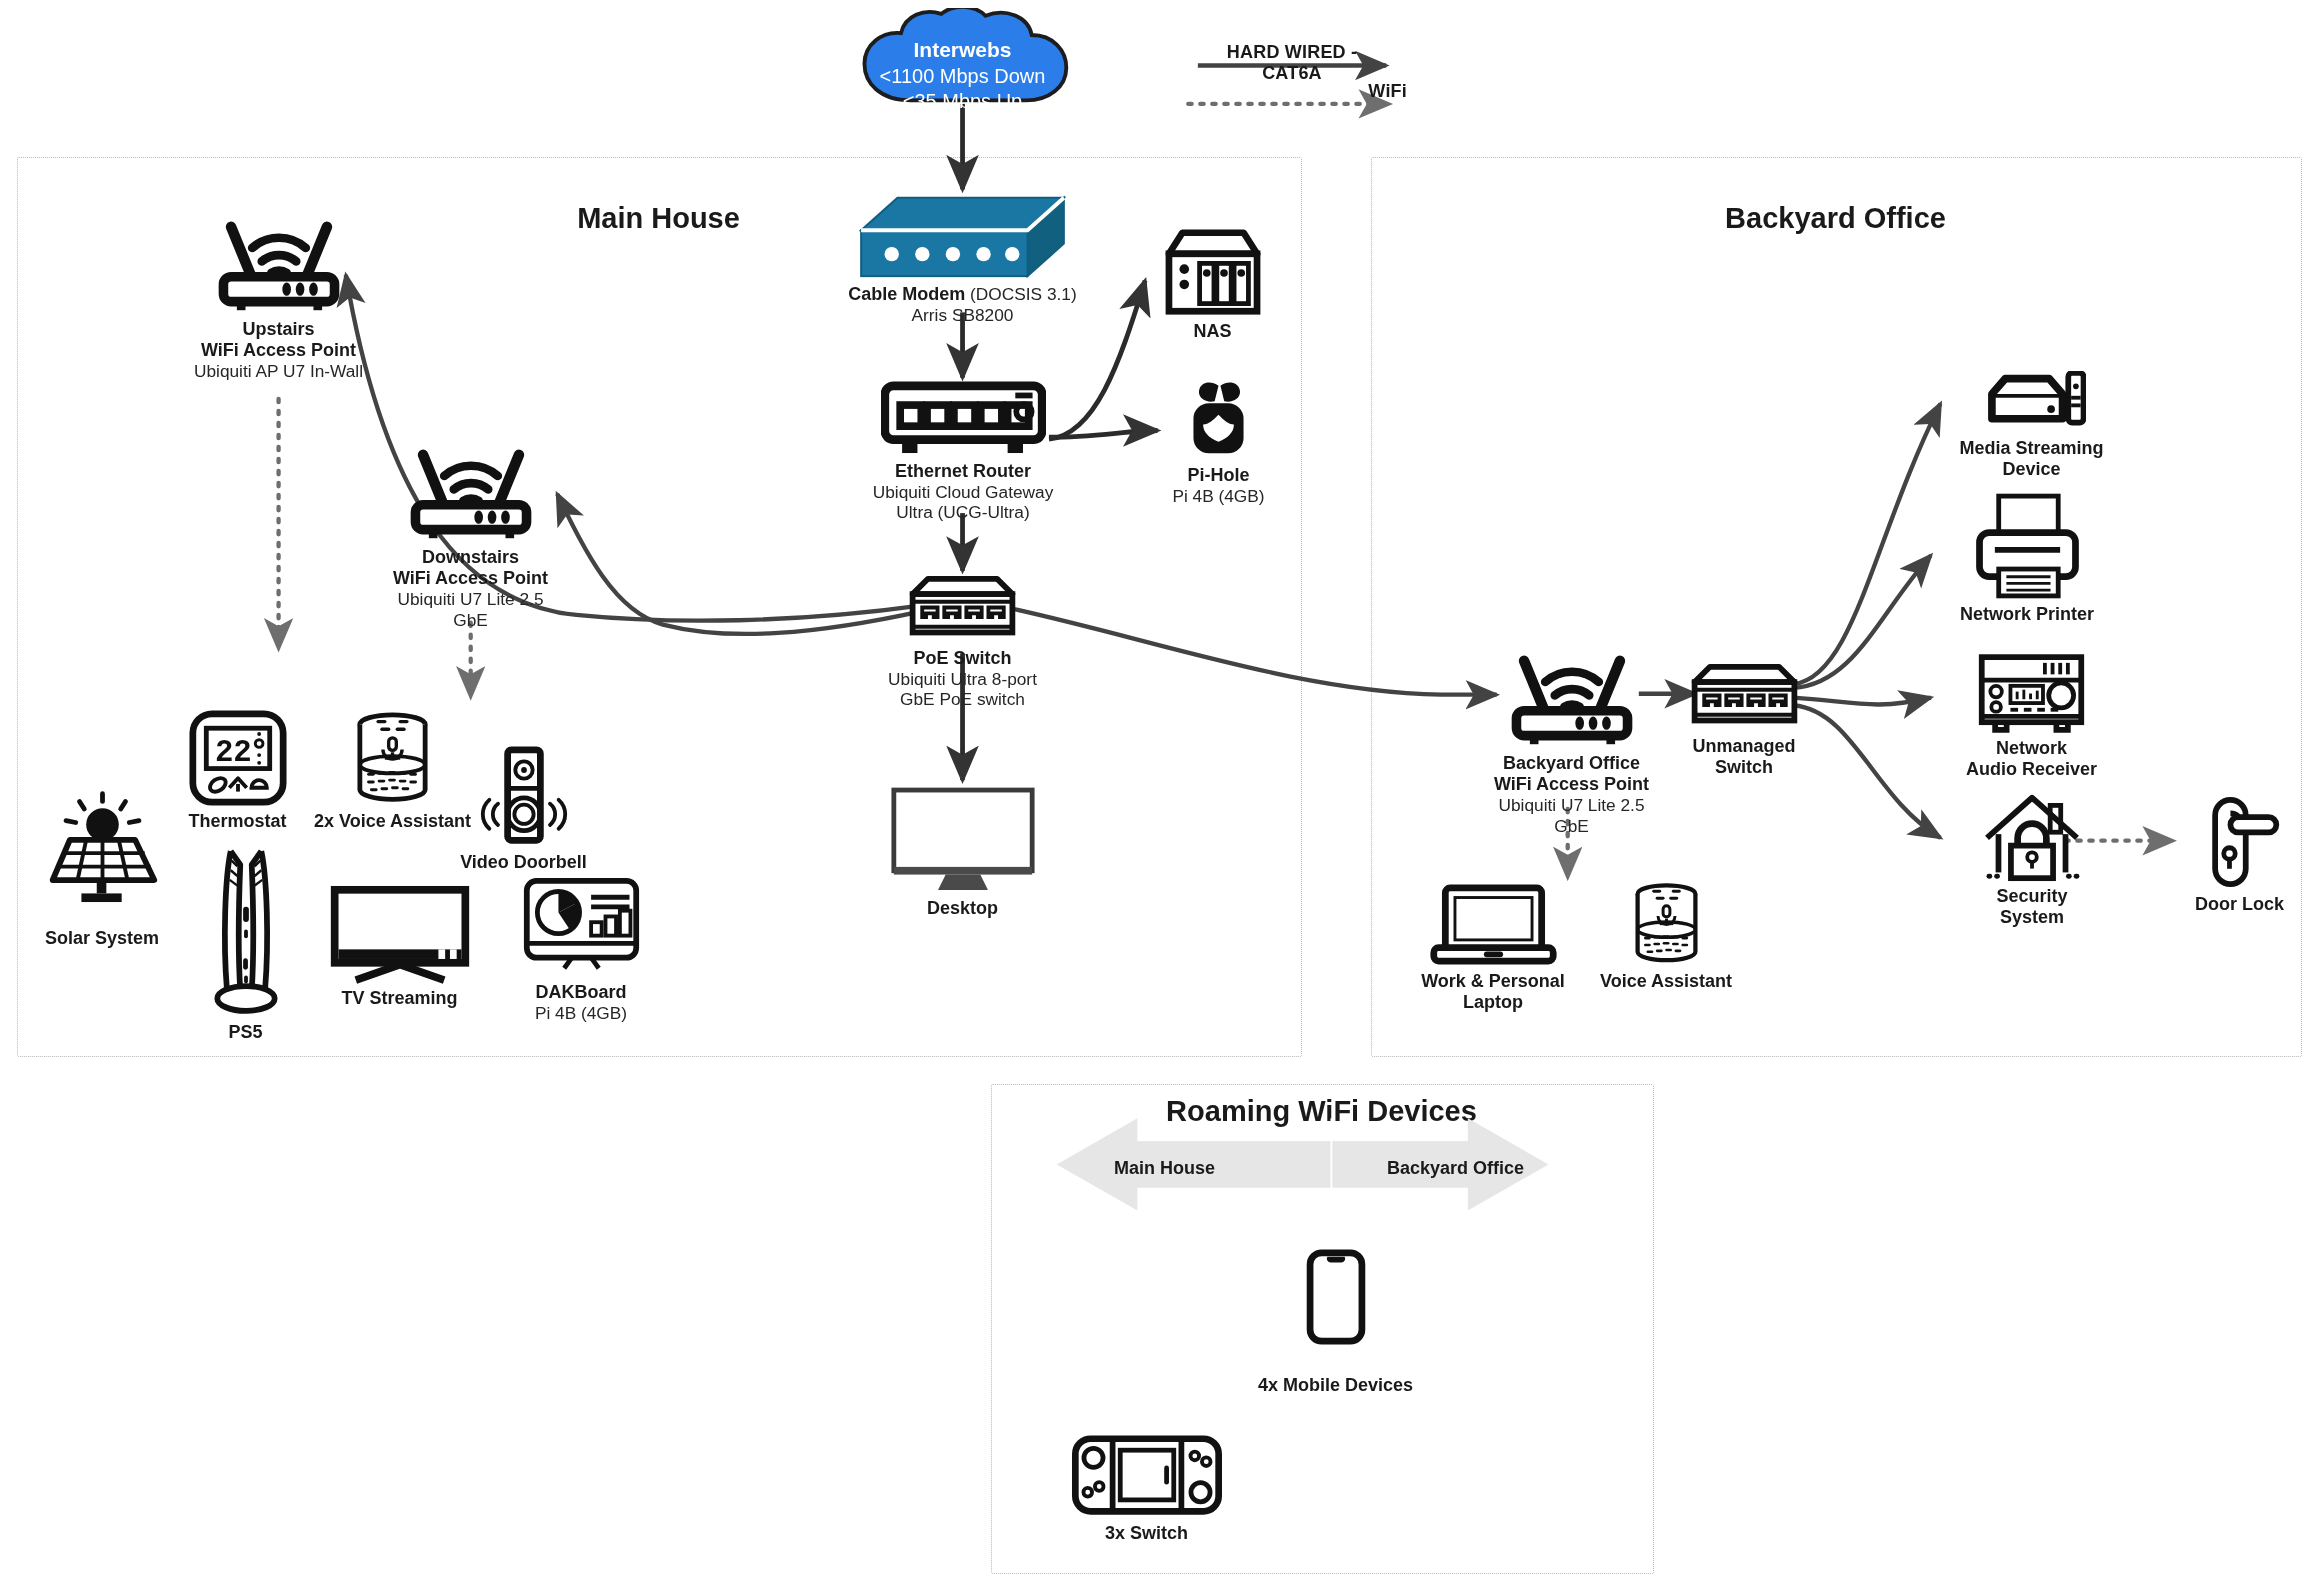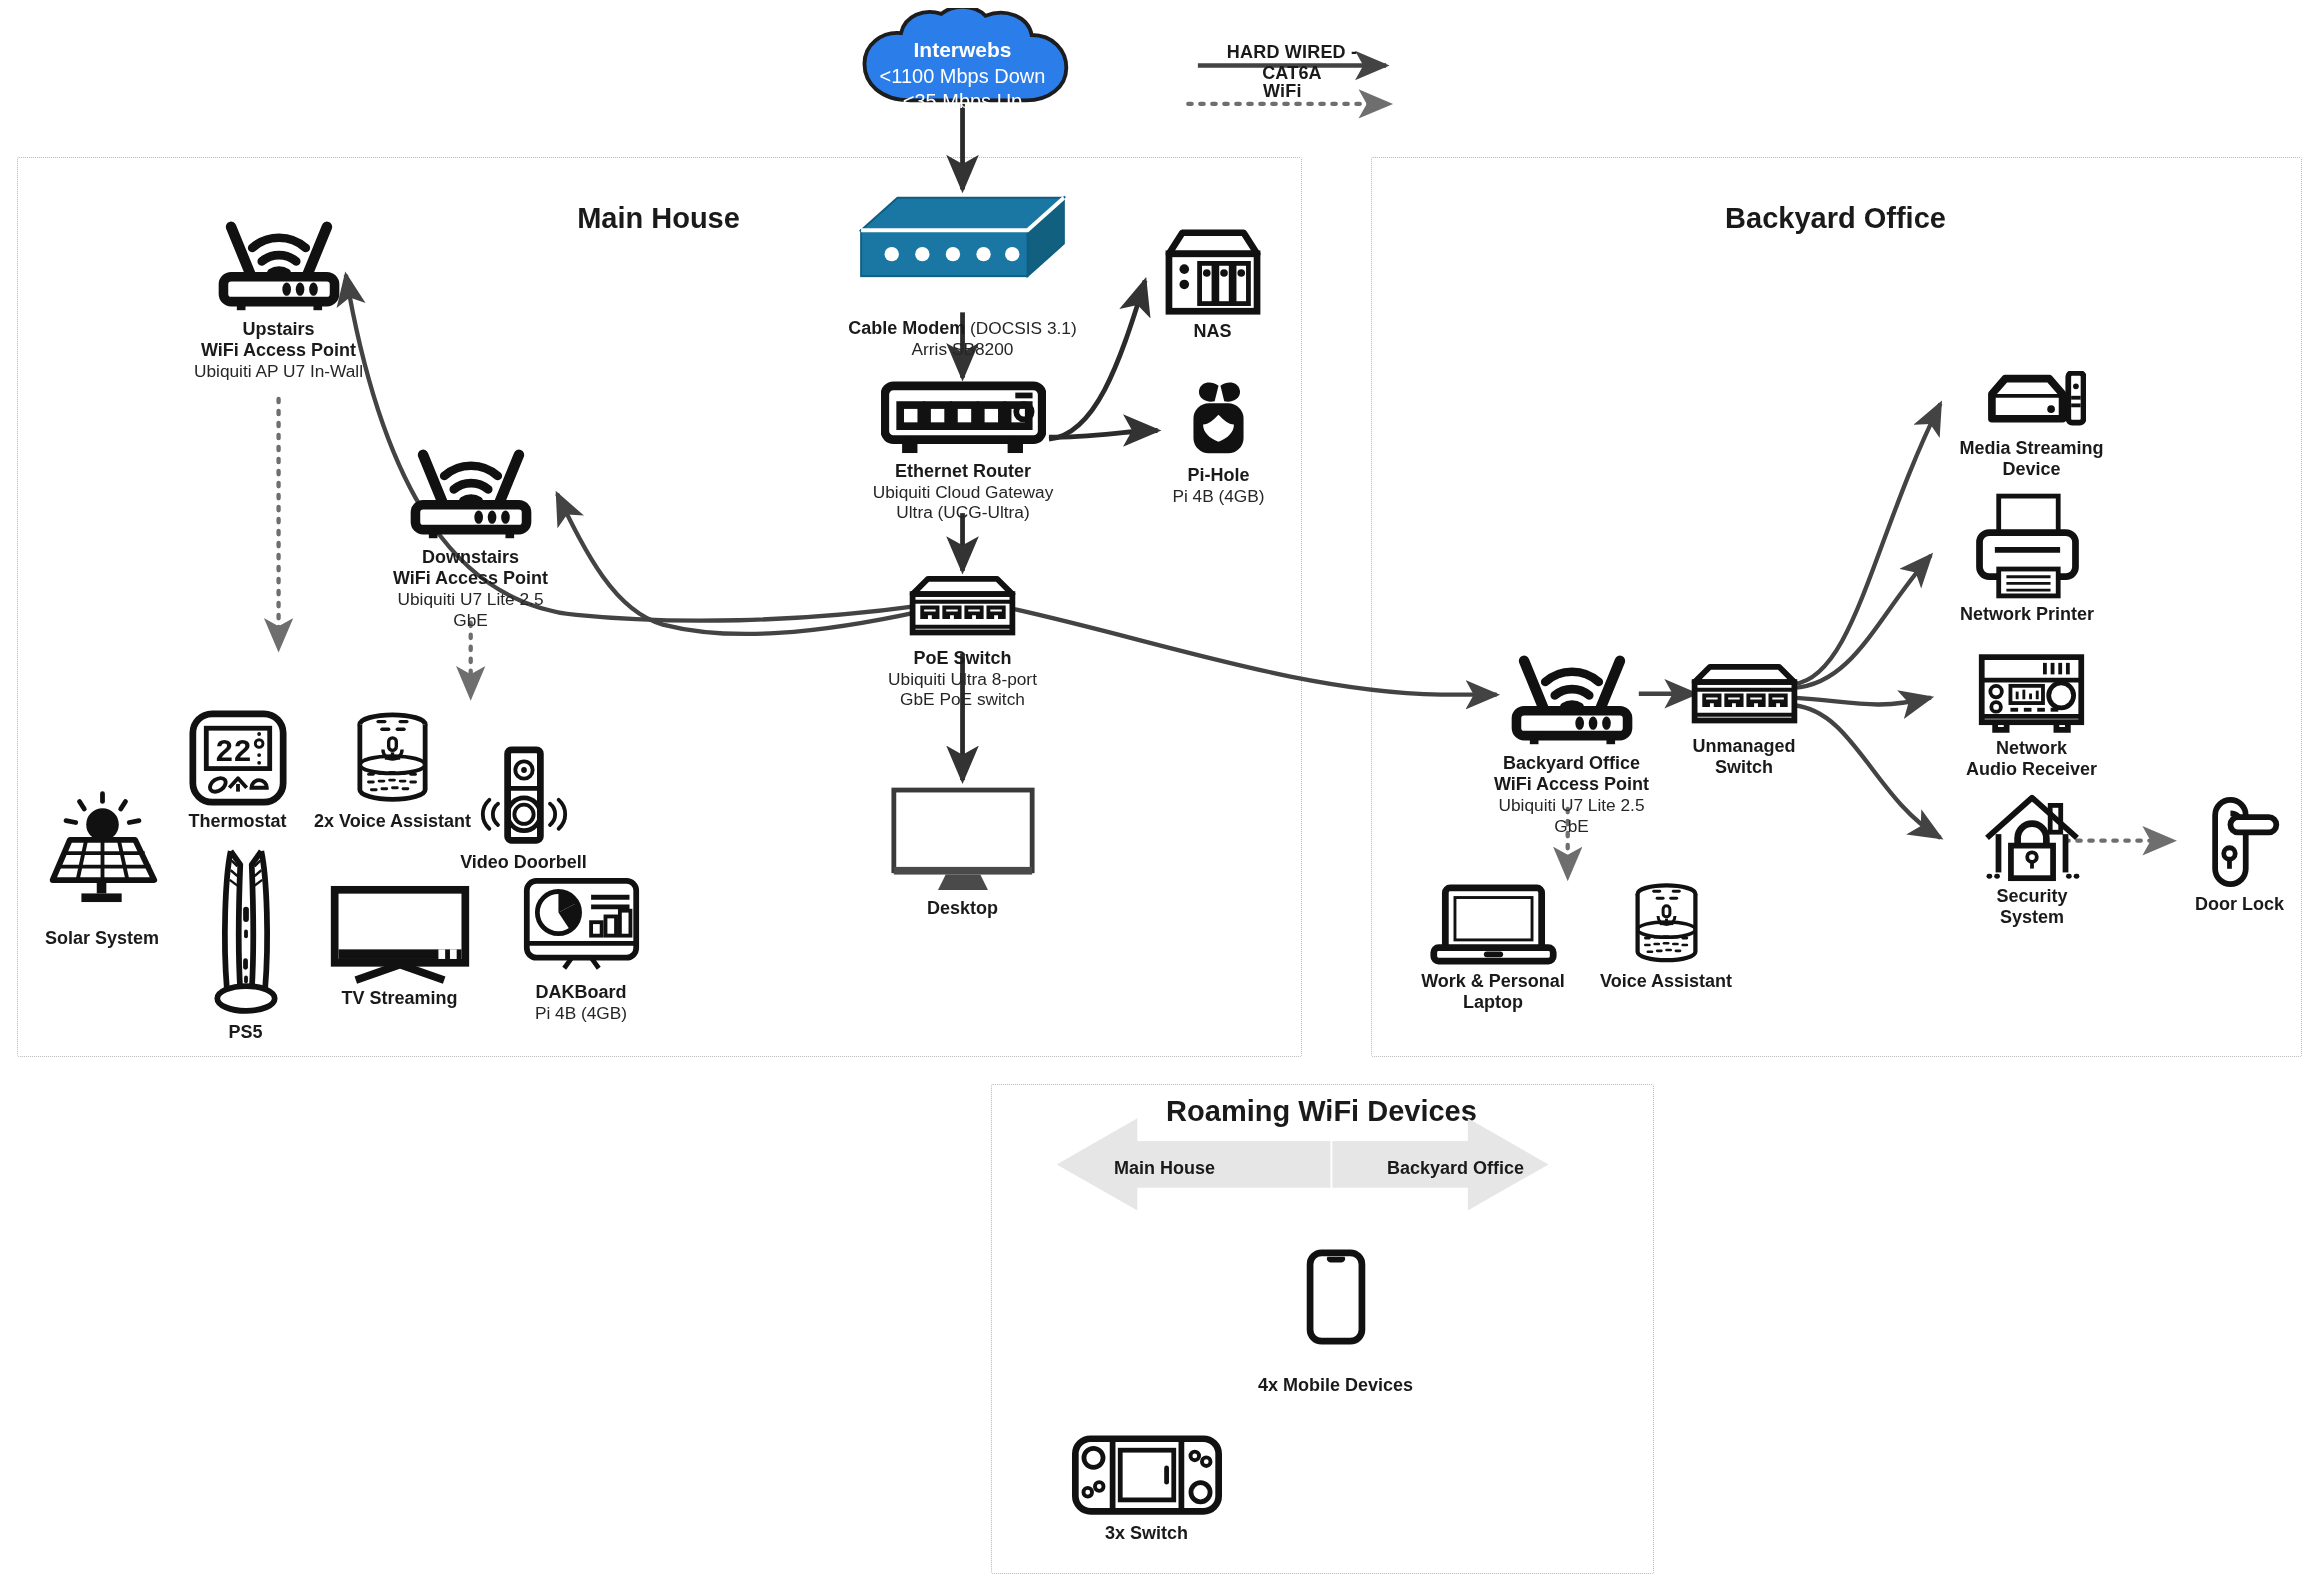--- a/index.html
+++ b/index.html
@@ -93,38 +93,38 @@
       <path d="M62,96 C30,96 14,78 14,58 C14,38 32,24 52,26 C56,8 76,0 94,6 C106,-4 128,-4 140,8 C160,0 184,8 188,28 C210,28 224,44 224,62 C224,82 206,96 182,96 Z" fill="#2b7de9" stroke="#1d1d1d" stroke-width="4"></path>
     </svg>
   </div>
   <div class="cloud-txt" style="left:851px;top:37px;width:223px;">
     <span class="t1">Interwebs</span>
     <span class="t2">&lt;1100 Mbps Down</span>
     <span class="t2">&lt;35 Mbps Up</span>
   </div>
 
   <div class="legend-txt" style="left:1198px;top:42px;width:188px;text-align:center;">HARD WIRED - CAT6A</div>
-  <div class="legend-txt" style="left:1263px;top:81px;width:188px;text-align:left;">WiFi</div>
+  <div class="legend-txt" style="left:1219px;top:81px;width:188px;text-align:right;">WiFi</div>
 
   <div class="node" style="left:847px;top:192px;width:231px;">
     <div class="icon">
       <svg width="215" height="88" viewBox="0 0 224 92">
         <polygon points="6,40 44,6 218,6 180,40" fill="#1a77a3" stroke="#0f5e82" stroke-width="2"></polygon>
         <polygon points="180,40 218,6 218,54 180,88" fill="#12607f" stroke="#0f5e82" stroke-width="2"></polygon>
         <rect x="6" y="40" width="174" height="48" fill="#1a77a3" stroke="#0f5e82" stroke-width="2"></rect>
         <polyline points="6,40 180,40 218,6" fill="none" stroke="#ffffff" stroke-width="4"></polyline>
         <circle cx="38" cy="65" r="7.5" fill="#fff"></circle>
           <circle cx="70" cy="65" r="7.5" fill="#fff"></circle>
         <circle cx="102" cy="65" r="7.5" fill="#fff"></circle>
           <circle cx="134" cy="65" r="7.5" fill="#fff"></circle>
         <circle cx="164" cy="65" r="7.5" fill="#fff"></circle>
       </svg>
     </div>
     <div class="lbl">
-      <span style="display:block;margin-top:34px;"><b style="font-size:18px;">Cable Modem</b><span class="n" style="display:inline;"> (DOCSIS 3.1)</span></span>
+      <span style="display:block;"><b style="font-size:18px;">Cable Modem</b><span class="n" style="display:inline;"> (DOCSIS 3.1)</span></span>
       <span class="n">Arris SB8200</span>
     </div>
   </div>
 
   <div class="node" style="left:867px;top:380px;width:192px;">
     <div class="icon">
       <svg width="165" height="77" viewBox="0 0 172 80">
         <rect x="4" y="6" width="164" height="56" rx="9" fill="#fff" stroke="#111" stroke-width="9"></rect>
         <rect x="20" y="26" width="22" height="22" fill="none" stroke="#111" stroke-width="8"></rect>
         <rect x="48" y="26" width="22" height="22" fill="none" stroke="#111" stroke-width="8"></rect>

